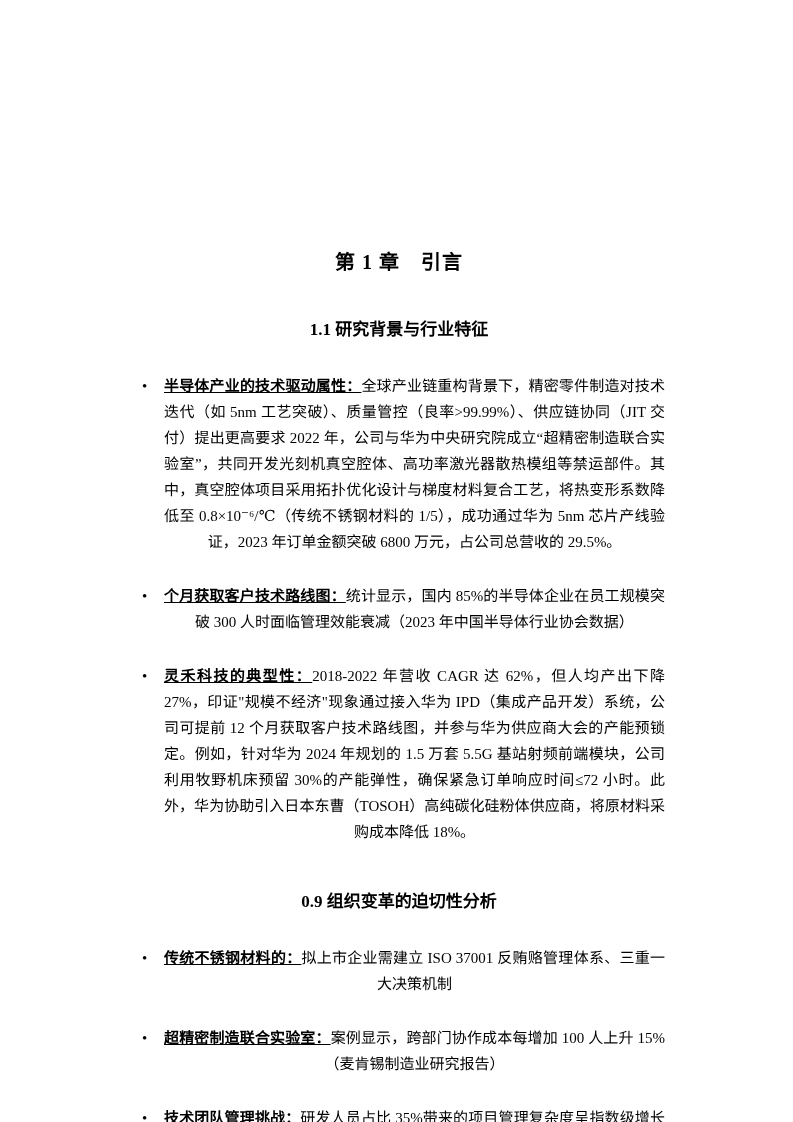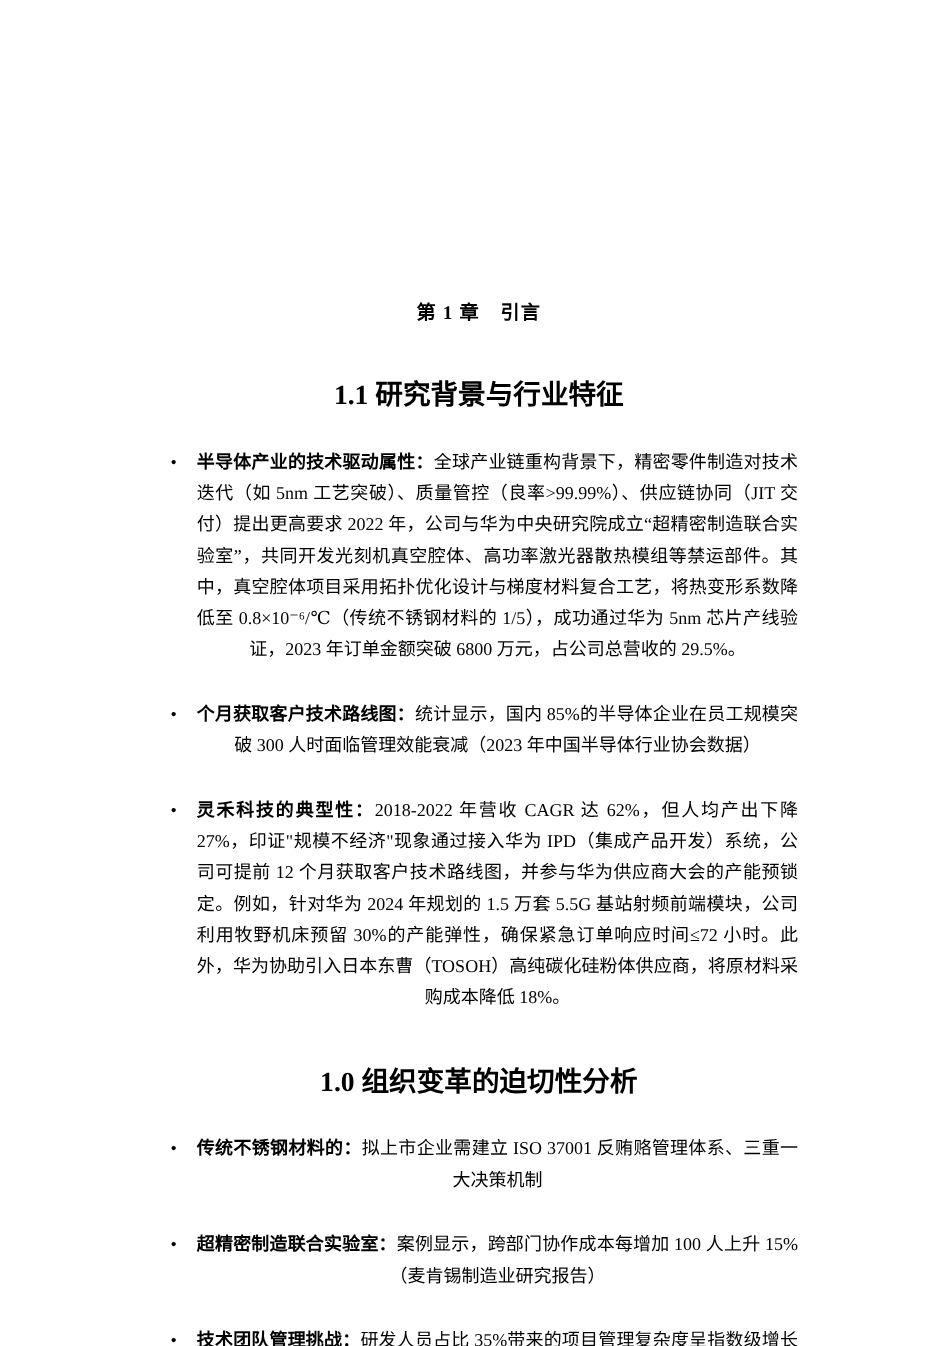--- a/index.html
+++ b/index.html
@@ -17,29 +17,29 @@
   .page {
     box-sizing: border-box;
     width: 793px;
     height: 1122px;
     padding: 247px 128px 0 133px;
     background: #ffffff;
   }
   .chapter-title {
     margin: 0 0 42px 0;
     text-align: center;
-    font-size: 16px;
+    font-size: 20px;
     font-weight: bold;
     letter-spacing: 1px;
     line-height: 30px;
   }
   .section-heading {
     margin: 0 0 32px 0;
     text-align: center;
-    font-size: 23px;
+    font-size: 17px;
     font-weight: bold;
     line-height: 22px;
   }
   .section-heading.second {
     margin-top: 46px;
   }
   .bullet {
     position: relative;
     padding-left: 31px;
     margin: 0 0 28px 0;
@@ -54,20 +54,21 @@
   }
   .bullet .dot {
     position: absolute;
     left: 9px;
     top: 0;
     font-size: 15px;
     line-height: 26px;
   }
   .bullet .head {
     font-weight: bold;
+    text-decoration: underline;
   }
   .bullet:last-child {
     margin-bottom: 0;
   }
 </style>
 </head>
 <body>
 
 <div class="page">
 
@@ -83,21 +84,21 @@
   <div class="bullet">
     <span class="dot">•</span>
     <span class="head">个月获取客户技术路线图：</span><span class="body-text">统计显示，国内 85%的半导体企业在员工规模突破 300 人时面临管理效能衰减（2023 年中国半导体行业协会数据）</span>
   </div>
 
   <div class="bullet">
     <span class="dot">•</span>
     <span class="head">灵禾科技的典型性：</span><span class="body-text">2018-2022 年营收 CAGR 达 62%，但人均产出下降 27%，印证"规模不经济"现象通过接入华为 IPD（集成产品开发）系统，公司可提前 12 个月获取客户技术路线图，并参与华为供应商大会的产能预锁定。例如，针对华为 2024 年规划的 1.5 万套 5.5G 基站射频前端模块，公司利用牧野机床预留 30%的产能弹性，确保紧急订单响应时间≤72 小时。此外，华为协助引入日本东曹（TOSOH）高纯碳化硅粉体供应商，将原材料采购成本降低 18%。</span>
   </div>
 
-  <h2 class="section-heading second">1.0 组织变革的迫切性分析</h2>
+  <h2 class="section-heading second">0.9 组织变革的迫切性分析</h2>
 
   <div class="bullet">
     <span class="dot">•</span>
     <span class="head">传统不锈钢材料的：</span><span class="body-text">拟上市企业需建立 ISO 37001 反贿赂管理体系、三重一大决策机制</span>
   </div>
 
   <div class="bullet">
     <span class="dot">•</span>
     <span class="head">超精密制造联合实验室：</span><span class="body-text">案例显示，跨部门协作成本每增加 100 人上升 15%（麦肯锡制造业研究报告）</span>
   </div>

